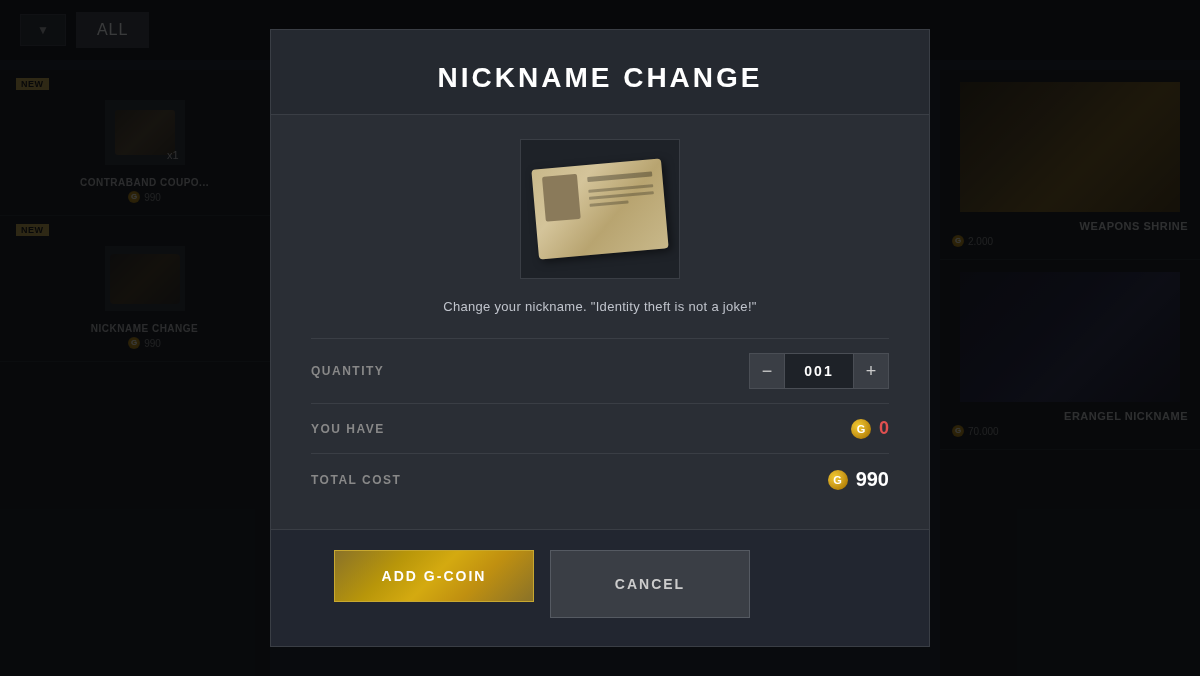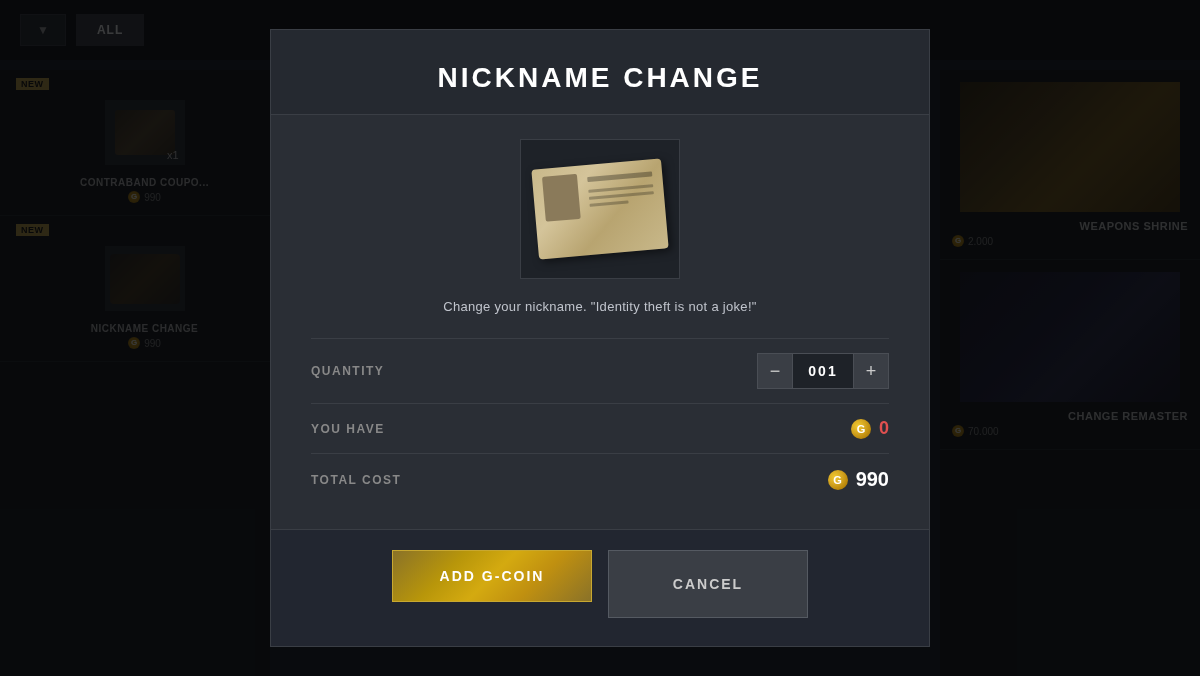--- a/index.html
+++ b/index.html
@@ -39,22 +39,22 @@
       display: flex;
       align-items: center;
       padding: 0 20px;
       gap: 10px;
     }
 
     .bg-tab {
       padding: 8px 20px;
       background: #2a2e35;
       color: #aaa;
-      font-size: 12px;
-      font-weight: bold;
+      font-size: 16px;
+      font-weight: normal;
       letter-spacing: 1px;
       border: 1px solid #3a3e45;
     }
 
     .bg-tab.active {
       color: #fff;
       background: #3a3e45;
     }
 
     .bg-dropdown {
@@ -354,21 +354,21 @@
       color: #ccc;
       font-size: 18px;
       display: flex;
       align-items: center;
       justify-content: center;
       cursor: pointer;
       user-select: none;
     }
 
     .qty-display {
-      width: 60px;
+      width: 68px;
       height: 36px;
       background: #1e2228;
       border-top: 1px solid #4a4e55;
       border-bottom: 1px solid #4a4e55;
       color: #fff;
       font-size: 14px;
       font-weight: bold;
       display: flex;
       align-items: center;
       justify-content: center;
@@ -400,21 +400,20 @@
       font-size: 20px;
       font-weight: bold;
     }
 
     .modal-footer {
       padding: 20px 63px 28px;
       background: #222630;
       border-top: 1px solid #3a3e45;
       display: flex;
       gap: 16px;
-      justify-content: center;
     }
 
     .btn-add-gcoin {
       flex: 1;
       max-width: 200px;
       height: 52px;
       background: linear-gradient(135deg, #8a7228 0%, #b8960a 30%, #d4aa10 50%, #c09010 70%, #8a7228 100%);
       border: 1px solid #c8a830;
       color: #fff;
       font-size: 14px;
@@ -506,21 +505,21 @@
       <div class="bg-right-name">WEAPONS SHRINE</div>
       <div class="bg-right-price">
         <span class="coin-icon-small">G</span>
         <span>2.000</span>
       </div>
     </div>
     <div class="bg-right-item">
       <div class="bg-right-img bg-right-img-2">
         <div style="width:100%;height:100%;background:linear-gradient(135deg,#1a1a2a 0%,#252540 40%,#303050 60%,#1a1a2a 100%);opacity:0.8;"></div>
       </div>
-      <div class="bg-right-name">CHANGE REMASTER</div>
+      <div class="bg-right-name">ERANGEL NICKNAME</div>
       <div class="bg-right-price">
         <span class="coin-icon-small">G</span>
         <span>70.000</span>
       </div>
     </div>
   </div>
 </div>
 
 <div class="modal-backdrop"></div>
 

